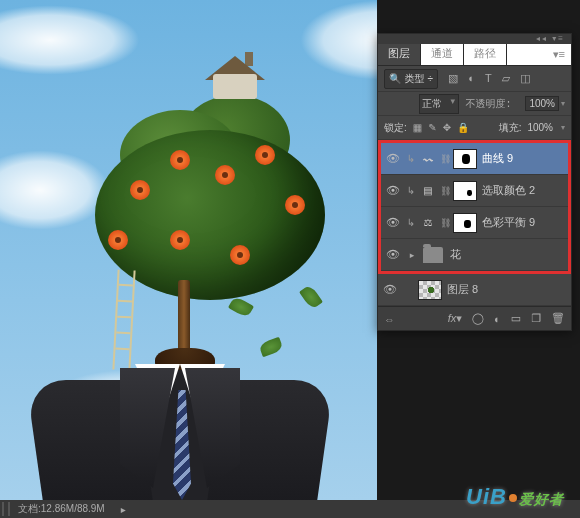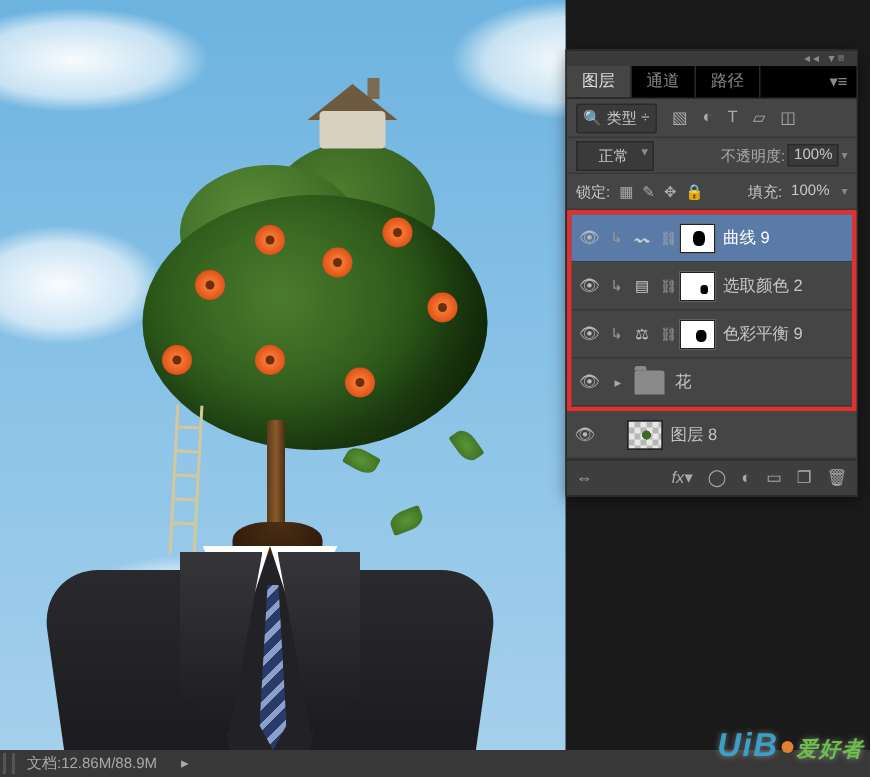--- a/index.html
+++ b/index.html
@@ -42,34 +42,34 @@
   .lr { right: 85px; clip-path: polygon(0 0, 100% 0, 100% 80%, 40% 100%); }
   .torso { position: absolute; left: 95px; top: 10px; width: 100px; height: 140px; background: #222226; }
 
   .status-wrap { position: absolute; left: 0; top: 500px; width: 580px; height: 18px; background: #383838; display: flex; align-items: center; font-size: 10px; }
   .status-wrap span { padding: 0 8px; color: #aaa; }
   .status-handle { width: 8px; height: 14px; border-left: 2px solid #555; border-right: 2px solid #555; margin-left: 2px; }
 
   .panel { position: absolute; right: 8px; top: 33px; width: 195px; background: #454545; color: #c8c8c8; border: 1px solid #2a2a2a; box-shadow: 0 2px 10px rgba(0,0,0,0.5); }
   .panel-titlebar { height: 10px; background: #3a3a3a; position: relative; }
   .panel-titlebar .arrows { position: absolute; right: 6px; top: 0; font-size: 8px; color: #888; letter-spacing: 2px; }
-  .panel-tabs { display: flex; height: 22px; background: #000000; border-bottom: 1px solid #2a2a2a; align-items: flex-end; }
+  .panel-tabs { display: flex; height: 22px; background: #ffffff; border-bottom: 1px solid #2a2a2a; align-items: flex-end; }
   .panel-tab { padding: 4px 10px; font-size: 11px; color: #888; cursor: pointer; border-right: 1px solid #2a2a2a; }
   .panel-tab.active { background: #454545; color: #ddd; }
   .panel-tab-close { margin-left: auto; padding: 4px 6px; color: #888; cursor: pointer; }
 
   .filter-row { display: flex; align-items: center; height: 26px; padding: 0 6px; gap: 6px; border-bottom: 1px solid #383838; }
   .filter-row .dd { display: flex; align-items: center; gap: 3px; background: #3a3a3a; border: 1px solid #2a2a2a; padding: 2px 4px; border-radius: 2px; font-size: 10px; }
   .filter-btns { display: flex; gap: 10px; margin-left: 4px; color: #aaa; }
   .filter-btns span { display: inline-block; }
 
   .blend-row { display: flex; align-items: center; height: 24px; padding: 0 6px; border-bottom: 1px solid #383838; font-size: 10px; }
-  .blend-row .dd2 { background: #3a3a3a; border: 1px solid #2a2a2a; padding: 2px 16px 2px 14px; position: relative; margin-right: auto; }
+  .blend-row .dd2 { background: #3a3a3a; border: 1px solid #2a2a2a; padding: 2px 16px 2px 2px; position: relative; margin-right: auto; margin-left: 35px; }
   .blend-row .dd2::after { content:'▾'; position:absolute; right:3px; top:1px; font-size:9px; color:#888; }
-  .blend-row .lbl { color: #aaa; margin-right: 2px; }
+  .blend-row .lbl { color: #aaa; margin-right: 14px; font-family: Liberation Mono, monospace; }
   .blend-row .val { background: #3a3a3a; border: 1px solid #2a2a2a; padding: 1px 3px; margin-right: 0; }
   .chevd { font-size: 8px; color: #888; margin-left: 2px; }
 
   .lock-row { display: flex; align-items: center; height: 24px; padding: 0 6px; border-bottom: 1px solid #383838; font-size: 10px; gap: 6px; }
   .lock-row .lock-btns { display: flex; gap: 6px; color: #aaa; }
 
   .layers-box { border: 3px solid #e03030; }
   .layer { display: flex; align-items: center; height: 32px; border-bottom: 1px solid #383838; padding: 0 4px; gap: 5px; }
   .layer.sel { background: #5a7aa8; color: #fff; }
   .eye { width: 16px; text-align: center; color: #bbb; font-size: 11px; cursor: pointer; }
@@ -83,21 +83,21 @@
   .fold { width: 12px; color: #aaa; font-size: 9px; text-align: center; }
   .folder-ico { width: 20px; height: 16px; background: #8a8a8a; border-radius: 2px 2px 0 0; position: relative; margin-right: 2px; }
   .folder-ico::before { content:''; position:absolute; top:-3px; left:0; width:8px; height:3px; background:#8a8a8a; border-radius:2px 2px 0 0; }
   .chk-thumb { width:24px; height:20px; border:1px solid #222; background: repeating-conic-gradient(#bbb 0% 25%, #eee 0% 50%) 0 0/8px 8px; position: relative; flex-shrink:0; }
 
   .below-box .layer { opacity: .96; }
 
   .panel-footer { display: flex; align-items: center; justify-content: flex-end; height: 24px; padding: 0 6px; gap: 10px; background: #3e3e3e; border-top: 1px solid #2a2a2a; color: #aaa; font-size: 11px; }
   .panel-footer span { cursor: pointer; }
 
-  .watermark { position: absolute; right: 4px; bottom: 8px; font-size: 22px; font-weight: bold; font-style: italic; color: #3aa0c8; text-shadow: 0 0 4px rgba(255,255,255,.4); letter-spacing: 1px; pointer-events: none; }
+  .watermark { position: absolute; right: 16px; bottom: 8px; font-size: 22px; font-weight: bold; font-style: italic; color: #3aa0c8; text-shadow: 0 0 4px rgba(255,255,255,.4); letter-spacing: 1px; pointer-events: none; }
   .watermark .sm { font-size: 14px; color: #6bc04a; }
   .wm-dot { display:inline-block; width:8px; height:8px; background:#e08030; border-radius:50%; margin:0 2px; vertical-align:middle;}
 </style>
 </head>
 <body>
 
 <div class="canvas">
   <div class="cloud c1"></div>
   <div class="cloud c2"></div>
   <div class="cloud c3"></div>

